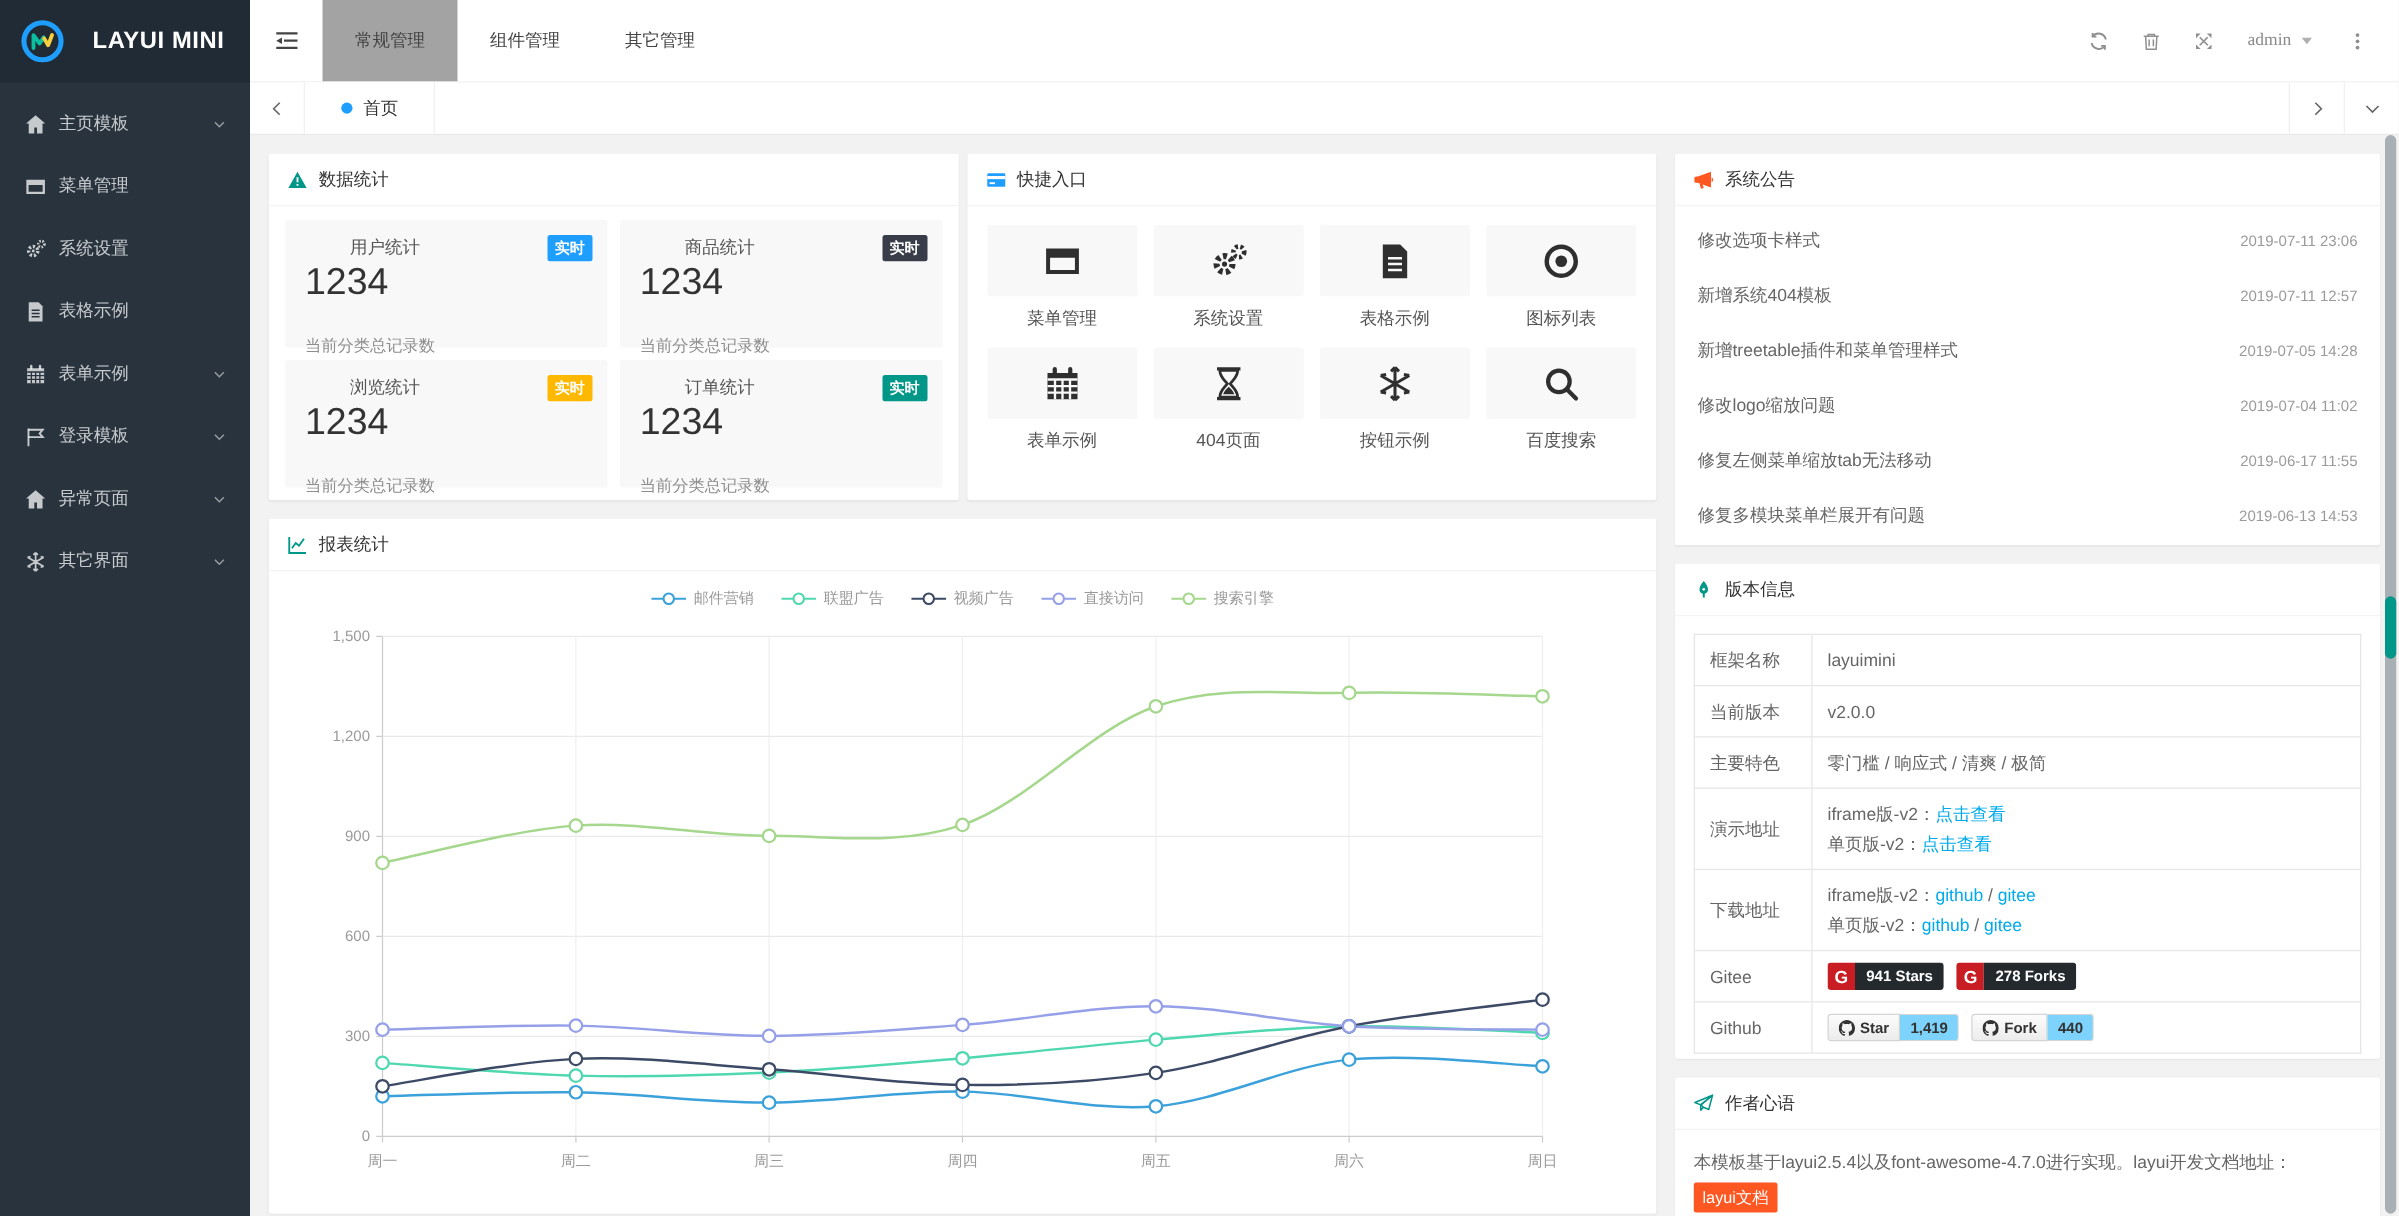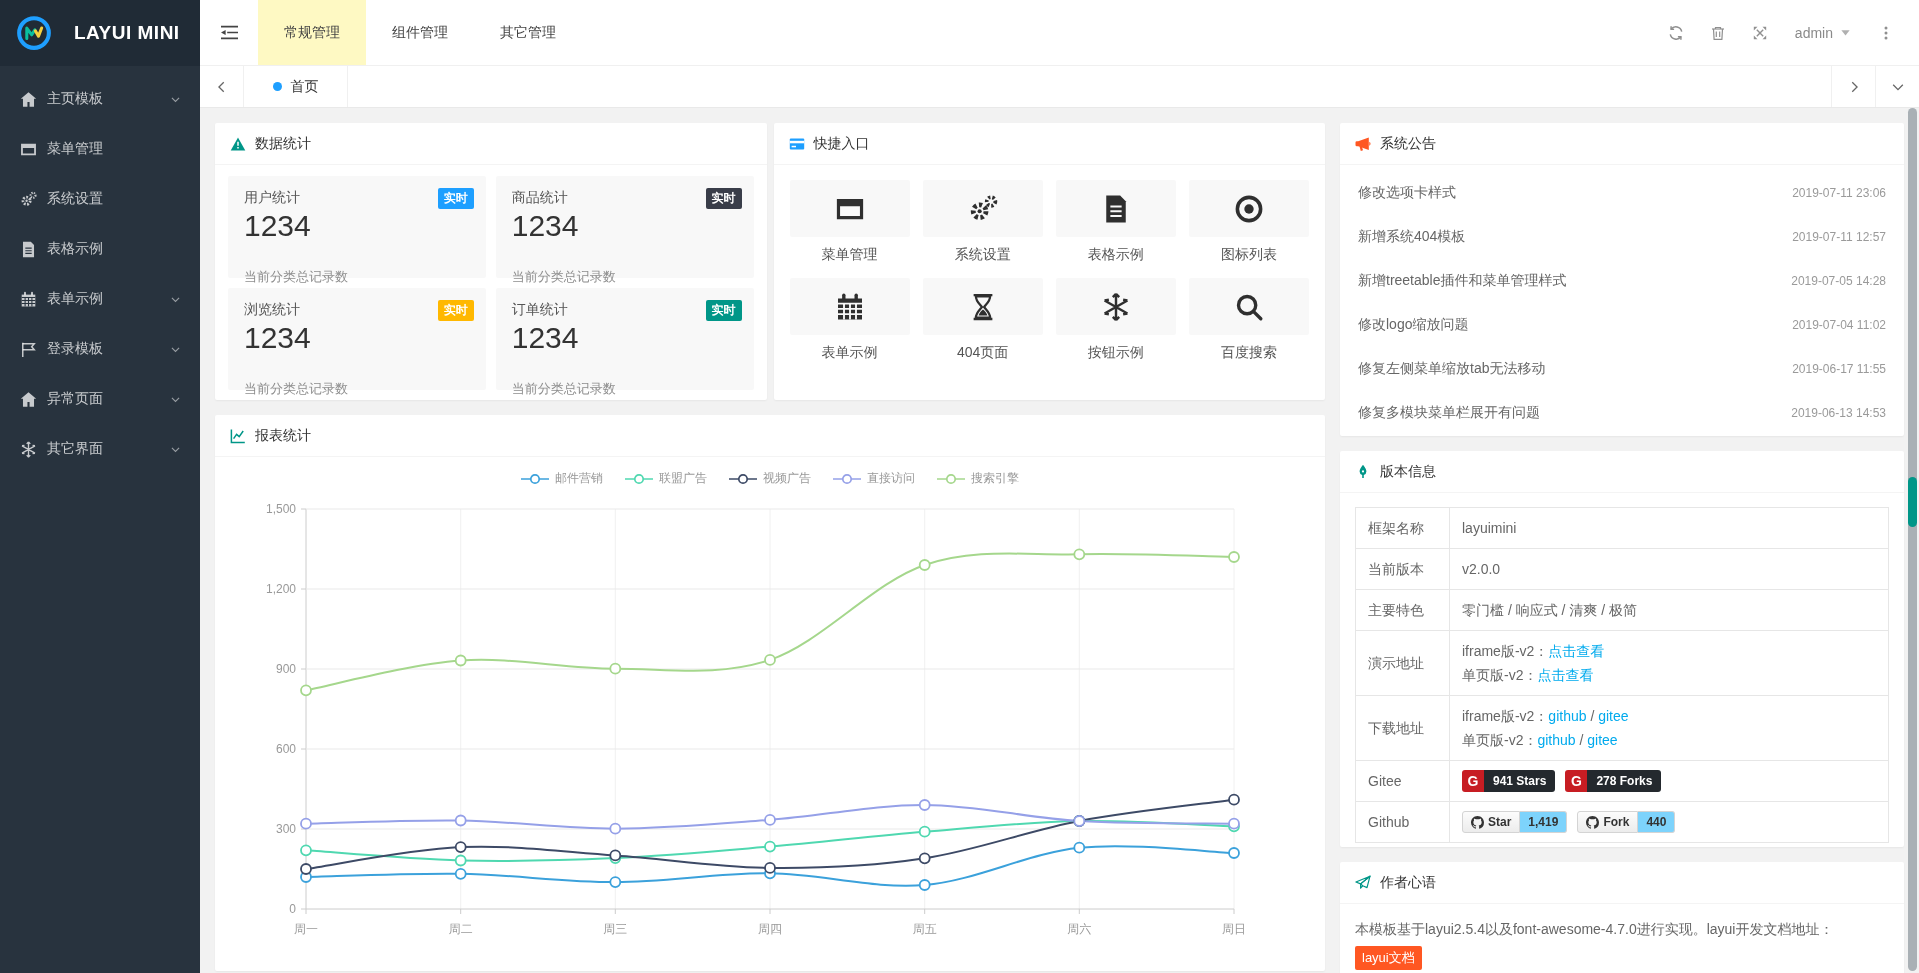--- a/index.html
+++ b/index.html
@@ -20,25 +20,25 @@
   .mi-arrow { width:13px; height:13px; opacity:.7; display:inline-flex; }
   .mi-arrow svg { width:100%; height:100%; }
 
   
   .main { flex:1; display:flex; flex-direction:column; min-width:0; }
   .topbar { height:66px; background:#fff; display:flex; align-items:stretch; border-bottom:1px solid #f0f0f0; }
   .shrink-btn { width:58px; display:flex; align-items:center; justify-content:center; color:#444; cursor:pointer; }
   .shrink-btn svg { width:19px; height:17px; }
   .top-tabs { display:flex; }
   .top-tab { padding:0 26px; display:flex; align-items:center; font-size:14px; color:#444; cursor:pointer; }
-  .top-tab.active { background:#fef9c3; }
+  .top-tab.active { background:#a3a3a3; }
   .top-right { margin-left:auto; display:flex; align-items:center; padding-right:12px; }
   .tool { width:42px; height:66px; display:flex; align-items:center; justify-content:center; color:#8f8f8f; cursor:pointer; }
   .tool svg { width:16px; height:16px; }
-  .user { display:flex; align-items:center; gap:7px; color:#8a8a8a; font-size:14px; padding:16px 14px; height:66px; cursor:pointer; }
+  .user { display:flex; align-items:center; gap:7px; color:#8a8a8a; font-size:14px; padding:16px 14px; height:66px; cursor:pointer;font-family:Liberation Serif, serif; }
   .user svg { width:11px; height:11px; color:#b0b0b0; }
 
   .tabbar { height:42px; background:#fff; display:flex; align-items:stretch; border-bottom:1px solid #e9e9e9; }
   .tab-nav { width:44px; display:flex; align-items:center; justify-content:center; color:#666; cursor:pointer; }
   .tab-nav svg { width:14px; height:14px; }
   .tab-nav.left { border-right:1px solid #f0f0f0; }
   .tab-nav.rt { border-left:1px solid #f0f0f0; }
   .tabs { display:flex; }
   .page-tab { min-width:104px; padding:0 16px; display:flex; align-items:center; justify-content:center; gap:9px; font-size:14px; color:#333; border-right:1px solid #f0f0f0; cursor:pointer; background:#fff; }
   .page-tab .dot { width:9px; height:9px; border-radius:50%; background:#1E9FFF; }
@@ -50,21 +50,21 @@
   .row-top { display:flex; gap:7px;justify-content:center; }
   .col-right { flex:1; display:flex; flex-direction:column; gap:15px; min-width:0; }
   .card { background:#fff; border-radius:2px; box-shadow:0 1px 2px rgba(0,0,0,.05); overflow:hidden; }
   .card-h { height:42px; display:flex; align-items:center; gap:9px; padding:0 15px; border-bottom:1px solid #f4f4f4; font-size:14px; color:#333; }
   .ch-icon { width:16px; height:16px; display:inline-flex; flex-shrink:0; }
   .ch-icon svg { width:100%; height:100%; }
 
   #stats-card, #quick-card { flex:1; height:277px; }
   .stats-grid { display:grid; grid-template-columns:1fr 1fr; gap:10px; padding:11px 13px; }
   .stat-panel { background:#f8f8f8; border-radius:2px; padding:13px 16px; position:relative; height:102px; }
-  .stat-label { font-size:14px; color:#555; }
+  .stat-label { font-size:14px; color:#555;margin-left:36px; }
   .stat-value { font-size:30px; color:#333; line-height:36px; margin:1px 0 2px; }
   .stat-caption { font-size:13px; color:#8d8d8d;margin-top:24px; }
   .stat-badge { position:absolute; top:12px; right:12px; color:#fff; font-size:12px; font-weight:bold; padding:2px 6px; border-radius:2px; }
 
   .quick-grid { display:grid; grid-template-columns:repeat(4,1fr); gap:14px 13px; padding:15px 16px; }
   .quick-item { text-align:center; cursor:pointer; }
   .quick-box { height:57px; background:#f8f8f8; border-radius:2px; display:flex; align-items:center; justify-content:center; color:#2f2f2f; --icon-bg:#f8f8f8; }
   .quick-box svg { width:30px; height:30px; }
   .quick-label { margin-top:9px; font-size:14px; color:#555; }
 

